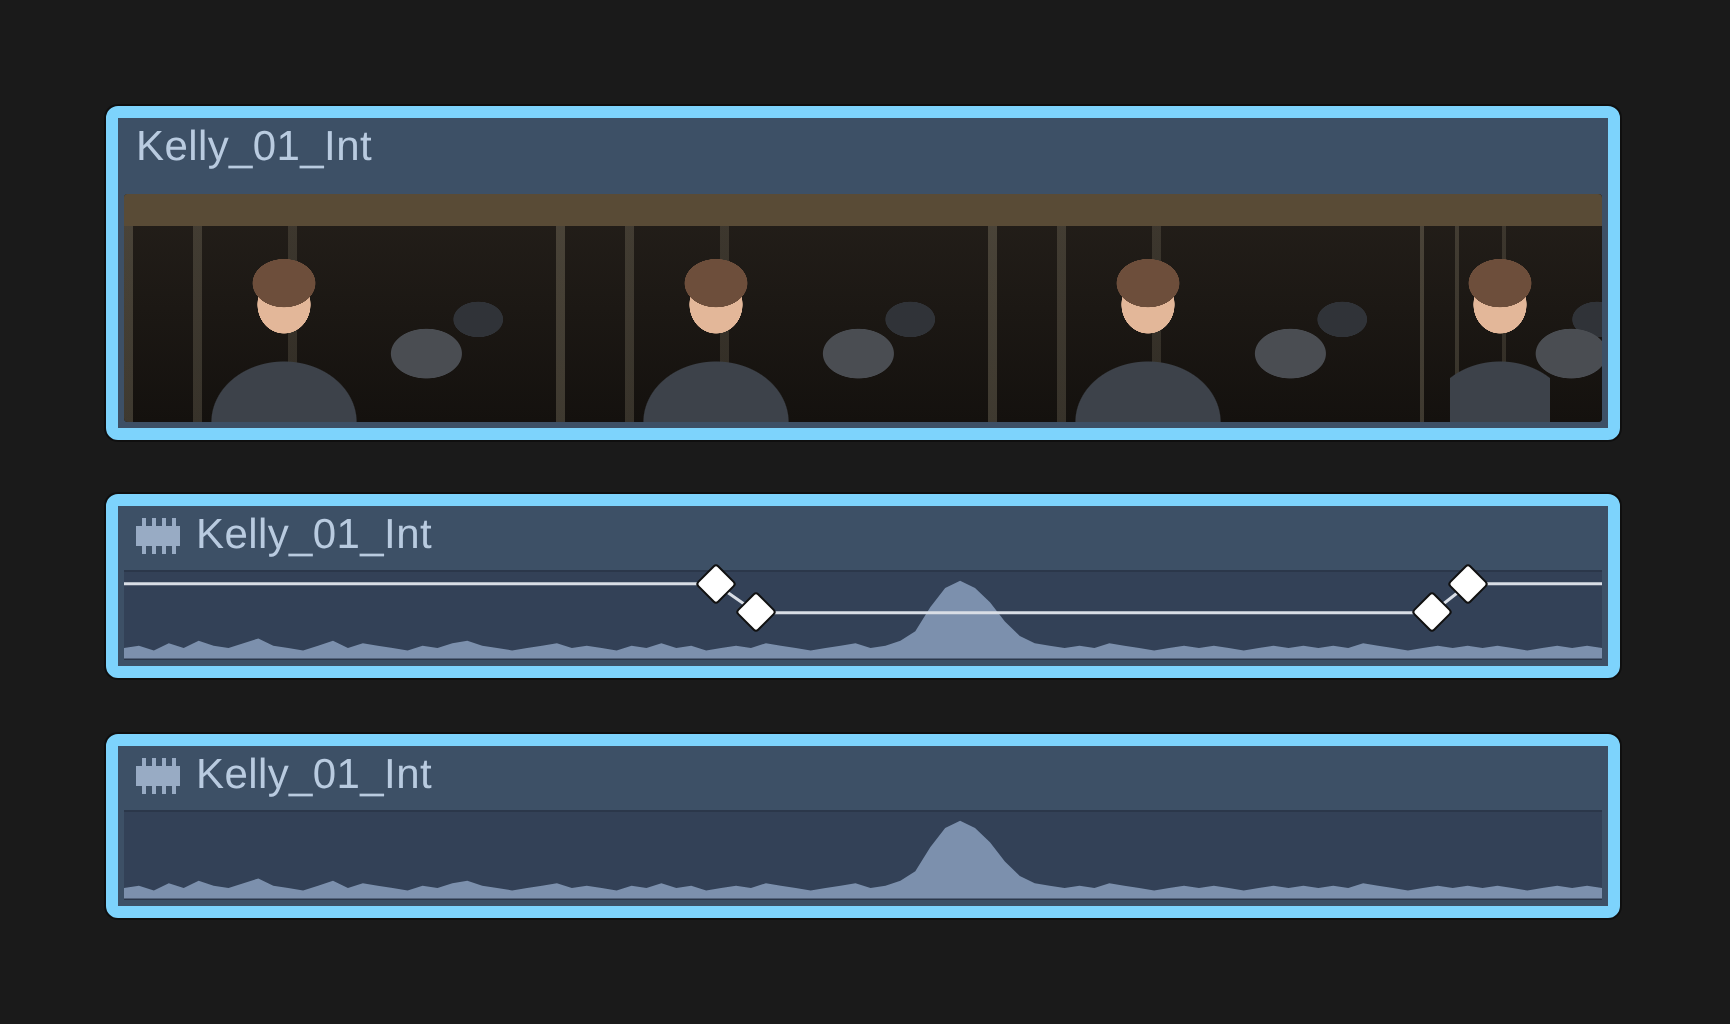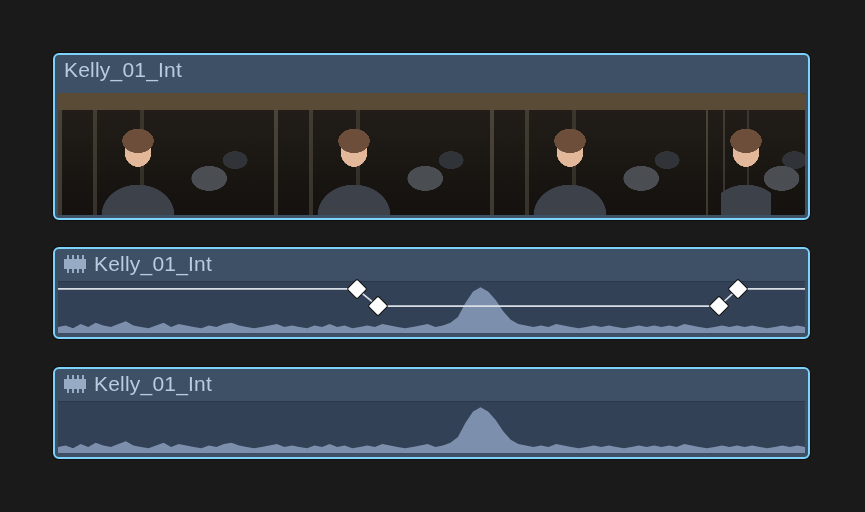--- a/index.html
+++ b/index.html
@@ -13,21 +13,21 @@
   }
   .timeline-area {
     position: absolute;
     left: 53px;
     top: 53px;
     width: 757px;
   }
   .clip {
     width: 100%;
     background: #3d5066;
-    border: 2px solid #7dd3fc;
+    border: 6px solid #7dd3fc;
     border-radius: 6px;
     overflow: hidden;
     position: relative;
     box-shadow: 0 0 0 1px rgba(0,0,0,0.4);
   }
   .clip-video {
     height: 167px;
     margin-bottom: 27px;
   }
   .clip-audio {

